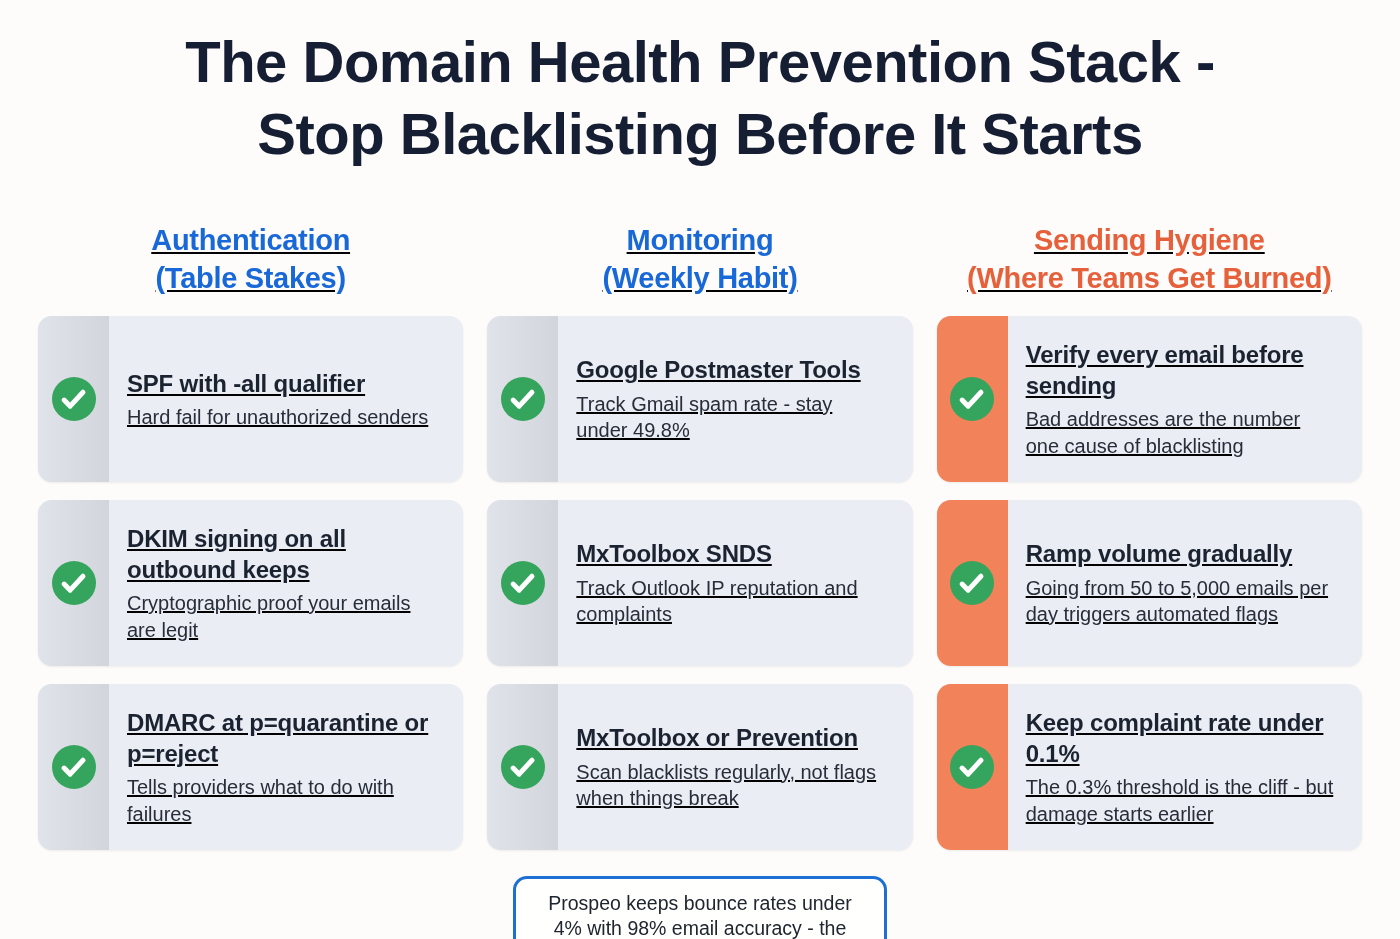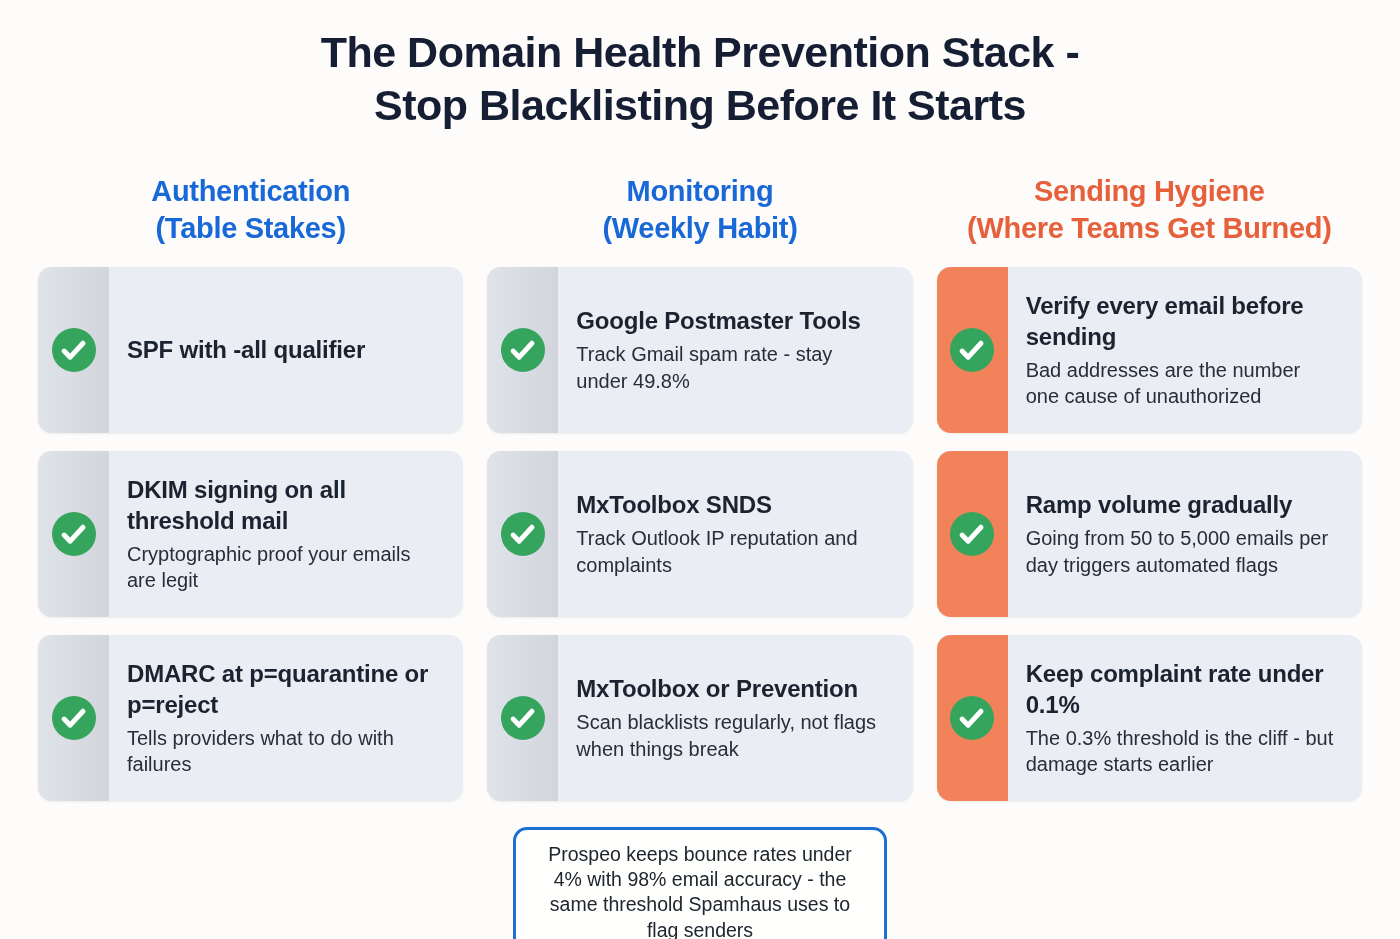--- a/index.html
+++ b/index.html
@@ -26,31 +26,32 @@
   }
   .page {
     width: 1400px;
     height: 939px;
     overflow: hidden;
     background: var(--background, #fdfcfa);
   }
   .title {
     margin-top: 26px;
     text-align: center;
-    font-size: 43px;
+    font-size: 58px;
     font-weight: 800;
     letter-spacing: -0.5px;
     line-height: 1.24;
     color: var(--title-text, #151e33);
   }
   .grid {
     display: flex;
     gap: 24px;
     padding: 0 38px;
-    margin-top: 40px;
+    margin-top: 52px;
+    text-decoration: underline;
   }
   .column {
     flex: 1 1 0;
     min-width: 0;
     display: flex;
     flex-direction: column;
   }
   .col-header {
     height: 77px;
     margin-bottom: 17px;
@@ -144,33 +145,34 @@
           <div class="strip blue">
             <span class="check">
               <svg width="44" height="44" viewBox="0 0 24 24">
                 <circle cx="12" cy="12" r="12" fill="var(--check-green, #35a55e)"></circle>
                 <path d="M6.6 12.6l3.3 3.3 7-7.6" fill="none" stroke="var(--check-mark, #ffffff)" stroke-width="2.7" stroke-linecap="round" stroke-linejoin="round"></path>
               </svg>
             </span>
           </div>
           <div class="card-content">
             <div class="card-title">SPF with -all qualifier</div>
-          </div>
-        </div>
-        <div class="card">
-          <div class="strip blue">
-            <span class="check">
-              <svg width="44" height="44" viewBox="0 0 24 24">
-                <circle cx="12" cy="12" r="12" fill="var(--check-green, #35a55e)"></circle>
-                <path d="M6.6 12.6l3.3 3.3 7-7.6" fill="none" stroke="var(--check-mark, #ffffff)" stroke-width="2.7" stroke-linecap="round" stroke-linejoin="round"></path>
-              </svg>
-            </span>
-          </div>
-          <div class="card-content">
-            <div class="card-title">DKIM signing on all threshold mail</div>
+            <div class="card-desc">Hard fail for unauthorized senders</div>
+          </div>
+        </div>
+        <div class="card">
+          <div class="strip blue">
+            <span class="check">
+              <svg width="44" height="44" viewBox="0 0 24 24">
+                <circle cx="12" cy="12" r="12" fill="var(--check-green, #35a55e)"></circle>
+                <path d="M6.6 12.6l3.3 3.3 7-7.6" fill="none" stroke="var(--check-mark, #ffffff)" stroke-width="2.7" stroke-linecap="round" stroke-linejoin="round"></path>
+              </svg>
+            </span>
+          </div>
+          <div class="card-content">
+            <div class="card-title">DKIM signing on all outbound keeps</div>
             <div class="card-desc">Cryptographic proof your emails are legit</div>
           </div>
         </div>
         <div class="card">
           <div class="strip blue">
             <span class="check">
               <svg width="44" height="44" viewBox="0 0 24 24">
                 <circle cx="12" cy="12" r="12" fill="var(--check-green, #35a55e)"></circle>
                 <path d="M6.6 12.6l3.3 3.3 7-7.6" fill="none" stroke="var(--check-mark, #ffffff)" stroke-width="2.7" stroke-linecap="round" stroke-linejoin="round"></path>
               </svg>
@@ -233,21 +235,21 @@
           <div class="strip orange">
             <span class="check">
               <svg width="44" height="44" viewBox="0 0 24 24">
                 <circle cx="12" cy="12" r="12" fill="var(--check-green, #35a55e)"></circle>
                 <path d="M6.6 12.6l3.3 3.3 7-7.6" fill="none" stroke="var(--check-mark, #ffffff)" stroke-width="2.7" stroke-linecap="round" stroke-linejoin="round"></path>
               </svg>
             </span>
           </div>
           <div class="card-content">
             <div class="card-title">Verify every email before sending</div>
-            <div class="card-desc">Bad addresses are the number one cause of unauthorized</div>
+            <div class="card-desc">Bad addresses are the number one cause of blacklisting</div>
           </div>
         </div>
         <div class="card">
           <div class="strip orange">
             <span class="check">
               <svg width="44" height="44" viewBox="0 0 24 24">
                 <circle cx="12" cy="12" r="12" fill="var(--check-green, #35a55e)"></circle>
                 <path d="M6.6 12.6l3.3 3.3 7-7.6" fill="none" stroke="var(--check-mark, #ffffff)" stroke-width="2.7" stroke-linecap="round" stroke-linejoin="round"></path>
               </svg>
             </span>

